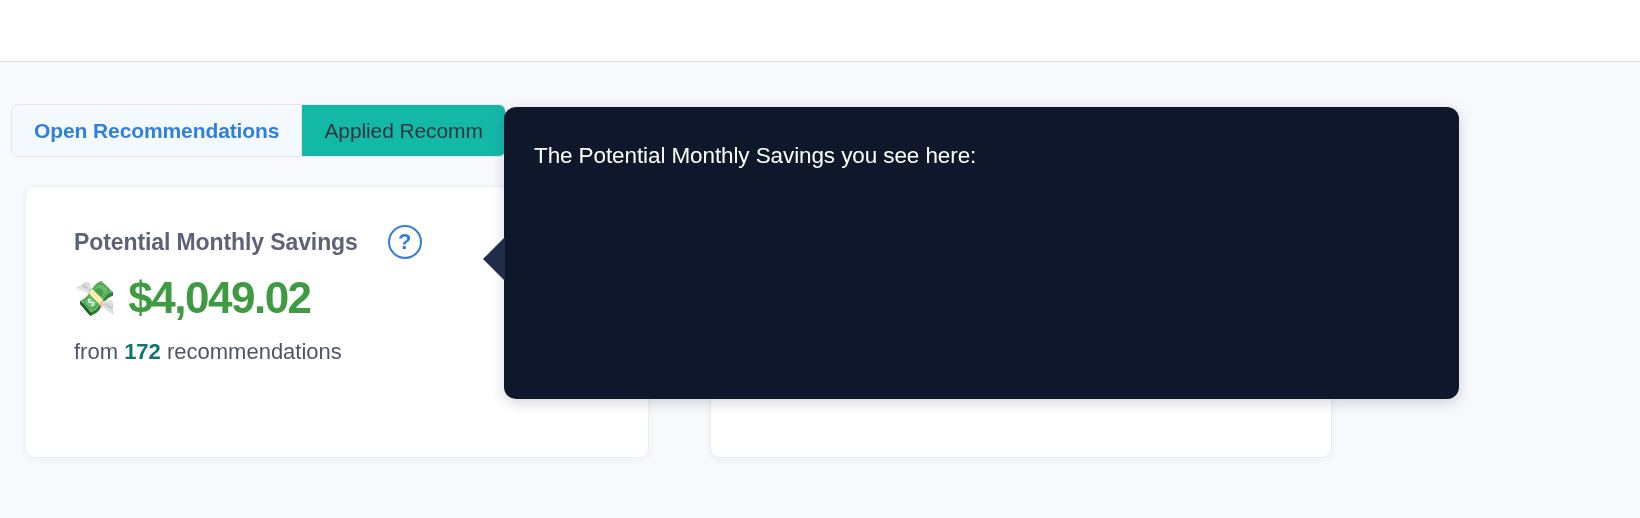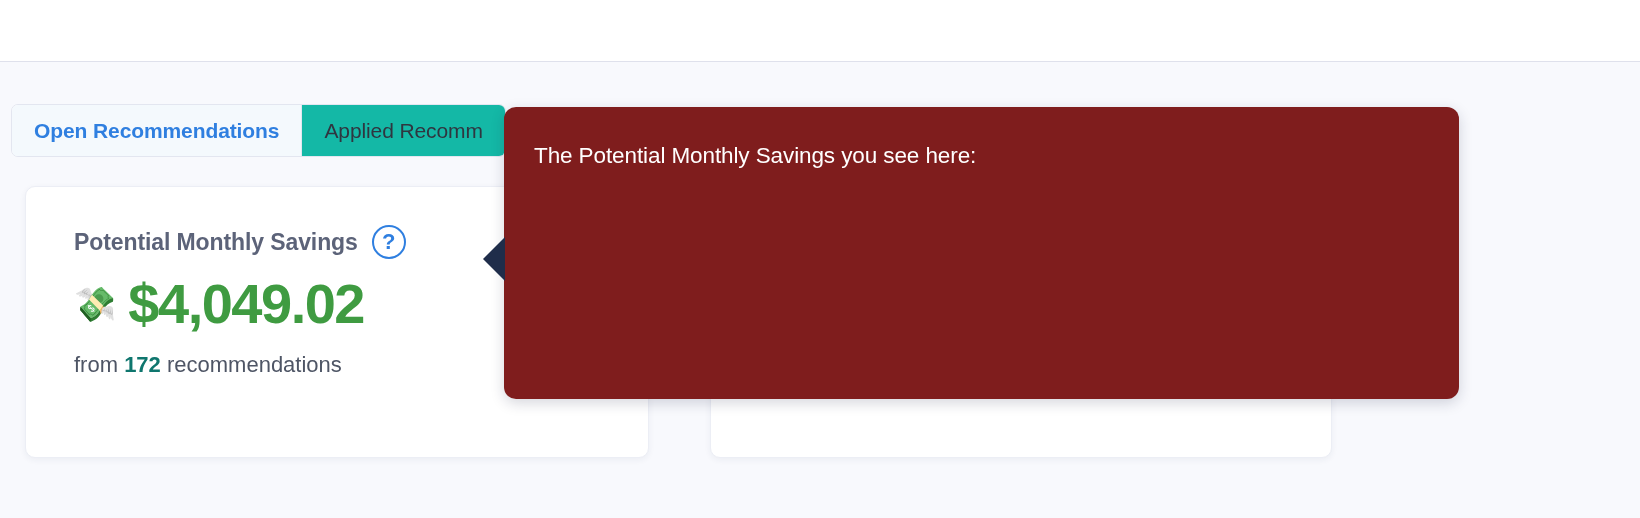--- a/index.html
+++ b/index.html
@@ -95,21 +95,21 @@
     width: 622px;
   }
 
   .card-inner {
     padding: 38px 44px 0 48px;
   }
 
   .card-title-row {
     display: flex;
     align-items: center;
-    gap: 14px;
+    gap: 30px;
   }
   .card-title {
     font-size: 23px;
     font-weight: bold;
     color: #5c6379;
     letter-spacing: -0.1px;
     white-space: nowrap;
   }
 
   .help-icon {
@@ -135,21 +135,21 @@
     align-items: center;
     gap: 12px;
     margin-top: 16px;
   }
   .money-emoji {
     font-size: 34px;
     line-height: 1;
     display: inline-block;
   }
   .amount {
-    font-size: 56px;
+    font-size: 44px;
     font-weight: bold;
     color: #3f9b41;
     letter-spacing: -1.5px;
     line-height: 1.05;
     text-align: right;
   }
 
   .sub-line {
     margin-top: 18px;
     font-size: 22px;
@@ -172,21 +172,21 @@
     color: #4e5565;
   }
 
   
   .tooltip {
     position: absolute;
     left: 504px;
     top: 107px;
     width: 955px;
     height: 292px;
-    background: #7f1d1d;
+    background: #0f172a;
     border-radius: 12px;
     box-sizing: border-box;
     padding: 30px 36px 30px 30px;
     color: #ffffff;
     z-index: 40;
     box-shadow: 0 4px 14px rgba(20, 30, 60, 0.18);
   }
   .tooltip-arrow {
     position: absolute;
     left: -21px;

